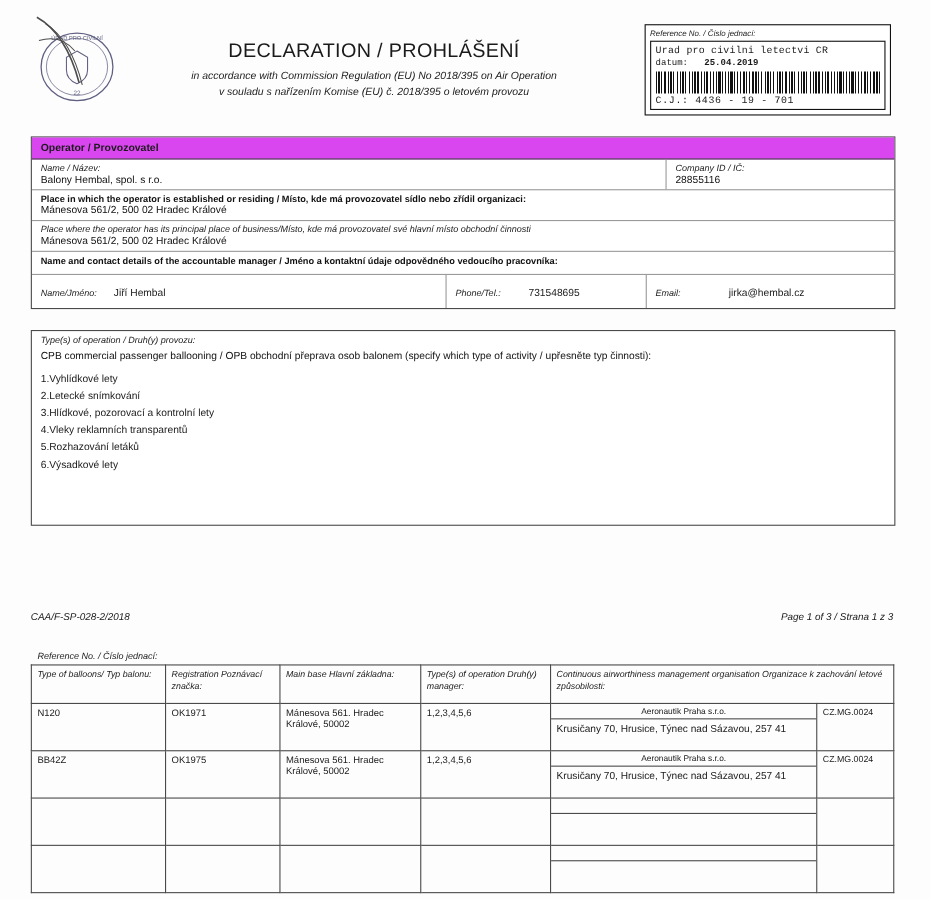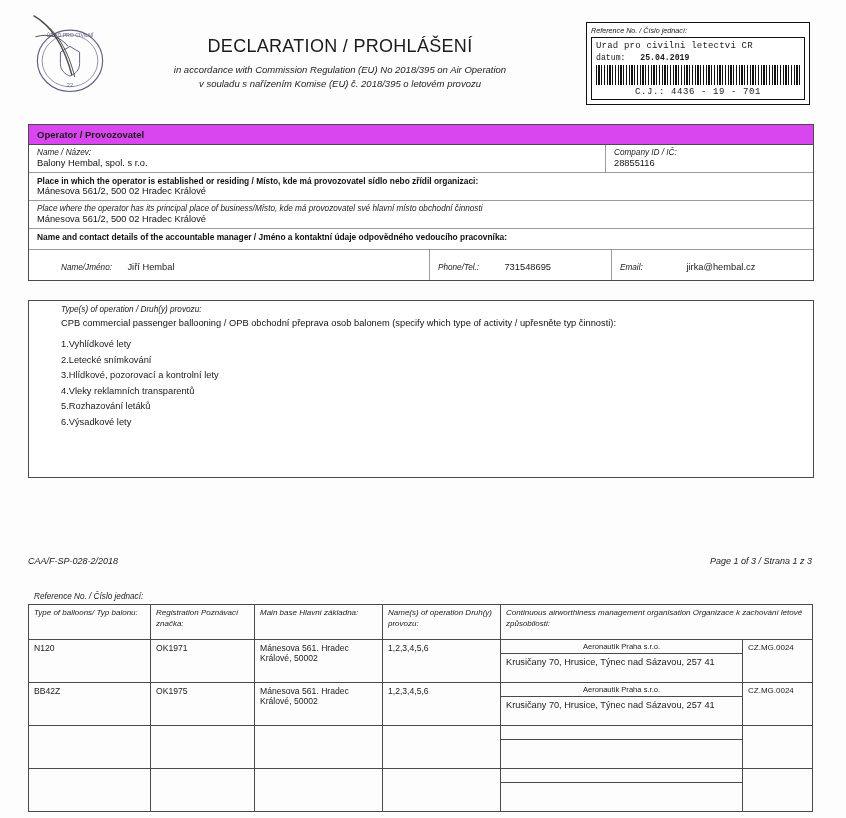--- a/index.html
+++ b/index.html
@@ -92,21 +92,21 @@
     background: repeating-linear-gradient(90deg,
       #111 0px, #111 1px, #fff 1px, #fff 2px,
       #111 2px, #111 4px, #fff 4px, #fff 5px,
       #111 5px, #111 6px, #fff 6px, #fff 8px,
       #111 8px, #111 9px, #fff 9px, #fff 11px);
     margin-bottom: 2px;
   }
   .ref-cj {
     font-family: "Liberation Mono", monospace;
     font-size: 9px;
-    text-align: center;
+    text-align: left;
     letter-spacing: .6px;
   }
 
   
   .section {
     position: absolute;
     left: 28px;
     width: 784px;
     border: 1px solid #4a4a4a;
     background: #fff;
@@ -115,21 +115,21 @@
     background: #d946ef;
     border-bottom: 1px solid #4a4a4a;
     font-size: 9.5px;
     font-weight: bold;
     padding: 4px 8px;
   }
   .row {
     display: flex;
     border-bottom: 1px solid #9a9a9a;
   }
-  .row:last-child { border-bottom: none; margin-left: 24px; }
+  .row:last-child { border-bottom: none; }
   .cell {
     padding: 3px 8px;
     font-size: 9px;
     flex: 1;
     min-height: 14px;
   }
   .lbl {
     font-size: 8.2px;
     font-style: italic;
     color: #222;
@@ -373,21 +373,21 @@
           <col class="c-base">
         <col class="c-op">
           <col class="c-cam">
           <col class="c-code">
       </colgroup>
       <thead>
         <tr>
           <th>Type of balloons/ Typ balonu:</th>
           <th>Registration  Poznávací značka:</th>
           <th>Main base Hlavní základna:</th>
-          <th>Name(s) of operation  Druh(y) provozu:</th>
+          <th>Type(s) of operation  Druh(y) manager:</th>
           <th colspan="2">Continuous airworthiness management organisation Organizace k zachování letové způsobilosti:</th>
         </tr>
       </thead>
       <tbody>
         <tr class="tall-row">
           <td class="mid center">N120</td>
           <td class="mid center">OK1971</td>
           <td class="mid">Mánesova 561. Hradec Králové, 50002</td>
           <td class="mid center">1,2,3,4,5,6</td>
           <td style="padding:0;">

